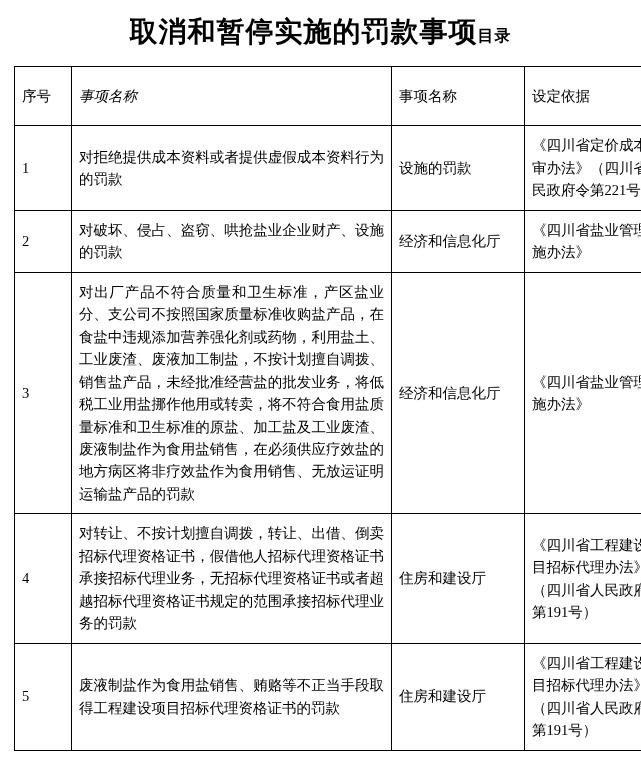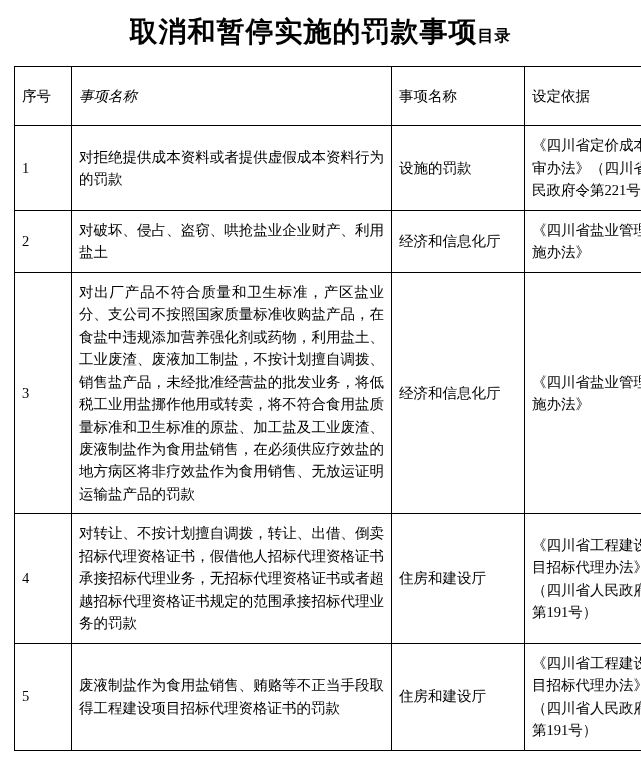--- a/index.html
+++ b/index.html
@@ -100,21 +100,21 @@
         <td class="col-dept dept-cell">
             <span class="cell-text">设施的罚款</span>
           </td>
         <td class="col-basis basis-cell">
             <span class="cell-text">《四川省定价成本监审办法》（四川省人民政府令第221号）</span>
           </td>
       </tr>
       <tr>
         <td class="col-idx idx-cell">2</td>
         <td class="col-name">
-            <span class="cell-text">对破坏、侵占、盗窃、哄抢盐业企业财产、利用盐土</span>
+            <span class="cell-text">对破坏、侵占、盗窃、哄抢盐业企业财产、设施的罚款</span>
           </td>
         <td class="col-dept dept-cell">
             <span class="cell-text">经济和信息化厅</span>
           </td>
         <td class="col-basis basis-cell">
             <span class="cell-text">《四川省盐业管理实施办法》</span>
           </td>
       </tr>
       <tr>
         <td class="col-idx idx-cell">3</td>

